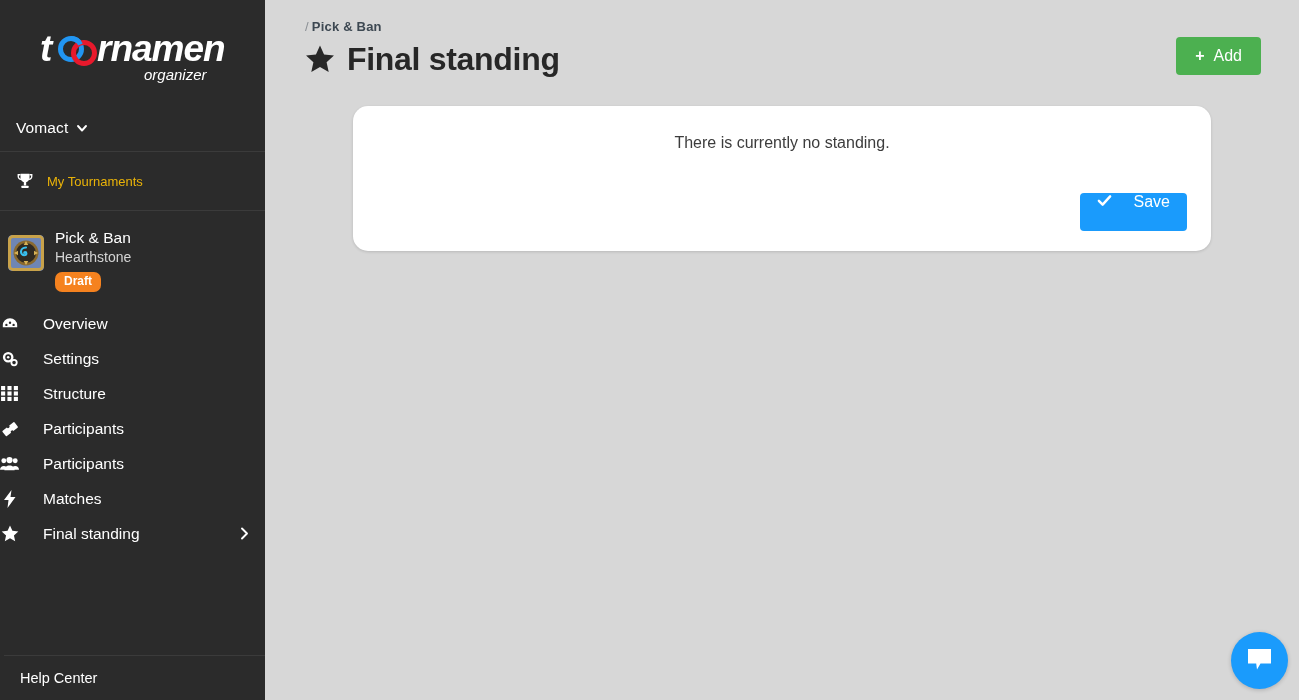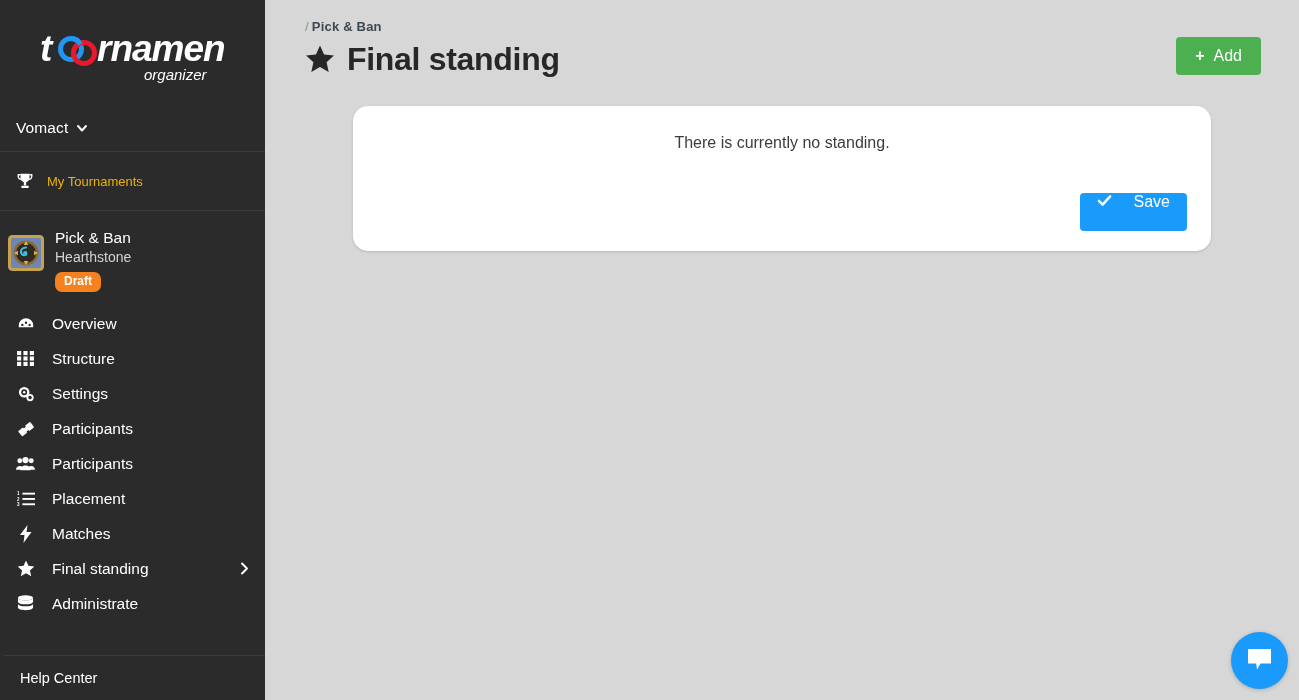--- a/index.html
+++ b/index.html
@@ -72,22 +72,22 @@
     border-radius: 7px;
     margin-top: 5px;
     align-self: flex-start;
     line-height: 13px;
   }
 
   .nav-list { padding-top: 2px; }
   .nav-item {
     height: 35px;
     display: flex; align-items: center;
-    padding-left: 16px; padding-right: 16px;
-    gap: 17px;
+    padding-right: 16px;
+    gap: 24px;
     cursor: pointer;
     position: relative;
   }
   .nav-item .ic {
     width: 19px; height: 19px;
     display: flex; align-items: center; justify-content: center;
     flex: 0 0 19px;
   }
   .nav-item .lbl { font-size: 15.5px; color: #ffffff; white-space: nowrap; }
   .nav-item .chev-right { margin-left: auto; width: 9px; height: 13px; }
@@ -240,20 +240,31 @@
       <div class="nav-item">
         <span class="ic">
           <svg width="18" height="18" viewBox="0 0 20 20">
             <path d="M10 3.5a8 8 0 0 0-8 8v2.2h16v-2.2a8 8 0 0 0-8-8z" fill="#ffffff"></path>
             <circle cx="6" cy="11" r="1.3" fill="#2b2b2b"></circle>
             <circle cx="10" cy="8.6" r="1.3" fill="#2b2b2b"></circle>
             <circle cx="14" cy="11" r="1.3" fill="#2b2b2b"></circle>
           </svg>
         </span>
         <span class="lbl">Overview</span>
+      </div>
+
+      <div class="nav-item">
+        <span class="ic">
+          <svg width="18" height="18" viewBox="0 0 20 20">
+            <circle cx="8" cy="8" r="4.6" fill="none" stroke="#ffffff" stroke-width="2.6"></circle>
+            <circle cx="8" cy="8" r="1.4" fill="#ffffff"></circle>
+            <circle cx="14.5" cy="14" r="3" fill="none" stroke="#ffffff" stroke-width="2"></circle>
+          </svg>
+        </span>
+        <span class="lbl">Settings</span>
       </div>
 
       <div class="nav-item">
         <span class="ic">
           <svg width="17" height="15" viewBox="0 0 18 16">
             <g fill="#ffffff">
               <rect x="0" y="0" width="4.4" height="4.4"></rect>
                 <rect x="6.8" y="0" width="4.4" height="4.4"></rect>
                 <rect x="13.6" y="0" width="4.4" height="4.4"></rect>
               <rect x="0" y="5.8" width="4.4" height="4.4"></rect>
@@ -264,31 +275,20 @@
                 <rect x="13.6" y="11.6" width="4.4" height="4.4"></rect>
             </g>
           </svg>
         </span>
         <span class="lbl">Structure</span>
       </div>
 
       <div class="nav-item">
         <span class="ic">
           <svg width="18" height="18" viewBox="0 0 20 20">
-            <circle cx="8" cy="8" r="4.6" fill="none" stroke="#ffffff" stroke-width="2.6"></circle>
-            <circle cx="8" cy="8" r="1.4" fill="#ffffff"></circle>
-            <circle cx="14.5" cy="14" r="3" fill="none" stroke="#ffffff" stroke-width="2"></circle>
-          </svg>
-        </span>
-        <span class="lbl">Settings</span>
-      </div>
-
-      <div class="nav-item">
-        <span class="ic">
-          <svg width="18" height="18" viewBox="0 0 20 20">
             <g transform="rotate(-38 10 10)">
               <rect x="1.5" y="6.5" width="17" height="7.5" rx="1" fill="#ffffff"></rect>
               <circle cx="10" cy="6.5" r="1.7" fill="#2b2b2b"></circle>
               <circle cx="10" cy="14" r="1.7" fill="#2b2b2b"></circle>
             </g>
           </svg>
         </span>
         <span class="lbl">Participants</span>
       </div>
 
@@ -299,37 +299,20 @@
             <circle cx="16" cy="4.5" r="2.6" fill="#ffffff"></circle>
             <circle cx="10" cy="3.8" r="3.3" fill="#ffffff"></circle>
             <path d="M0 14c0-2.6 1.8-4 4-4s4 1.4 4 4z" fill="#ffffff"></path>
             <path d="M12 14c0-2.6 1.8-4 4-4s4 1.4 4 4z" fill="#ffffff"></path>
             <path d="M4.6 14.5c0-3 2.4-4.8 5.4-4.8s5.4 1.8 5.4 4.8z" fill="#ffffff"></path>
           </svg>
         </span>
         <span class="lbl">Participants</span>
       </div>
 
-      <div class="nav-item">
-        <span class="ic">
-          <svg width="18" height="16" viewBox="0 0 20 16">
-            <g fill="#ffffff">
-              <rect x="6" y="1" width="14" height="2.1"></rect>
-              <rect x="6" y="6.9" width="14" height="2.1"></rect>
-              <rect x="6" y="12.8" width="14" height="2.1"></rect>
-            </g>
-            <g fill="#ffffff" font-family="Liberation Sans, sans-serif" font-size="5" font-weight="bold">
-              <text x="0" y="4">1</text>
-                <text x="0" y="10">2</text>
-                <text x="0" y="16">3</text>
-            </g>
-          </svg>
-        </span>
-        <span class="lbl">Placement</span>
-      </div>
 
       <div class="nav-item">
         <span class="ic">
           <svg width="12" height="18" viewBox="0 0 12 18">
             <path d="M7.5 0 L0 10 H4.5 L3.5 18 L11.5 7 H6.5 Z" fill="#ffffff"></path>
           </svg>
         </span>
         <span class="lbl">Matches</span>
       </div>
 
@@ -339,32 +322,20 @@
             <path d="M10 0.5 L12.7 6.5 L19.3 7.2 L14.4 11.6 L15.8 18.2 L10 14.9 L4.2 18.2 L5.6 11.6 L0.7 7.2 L7.3 6.5 Z" fill="#ffffff"></path>
           </svg>
         </span>
         <span class="lbl">Final standing</span>
         <svg class="chev-right" viewBox="0 0 9 13">
           <path d="M2 1.5 L7 6.5 L2 11.5" fill="none" stroke="#ffffff" stroke-width="1.9" stroke-linecap="round" stroke-linejoin="round"></path>
         </svg>
       </div>
 
 
-      <div class="nav-item">
-        <span class="ic">
-          <svg width="17" height="18" viewBox="0 0 18 19">
-            <g fill="#ffffff">
-              <ellipse cx="9" cy="3" rx="8" ry="2.8"></ellipse>
-              <path d="M1 3v4c0 1.6 3.6 2.8 8 2.8s8-1.2 8-2.8V3c0 1.6-3.6 2.8-8 2.8S1 4.6 1 3z"></path>
-              <path d="M1 9.2v4c0 1.6 3.6 2.8 8 2.8s8-1.2 8-2.8v-4c0 1.6-3.6 2.8-8 2.8s-8-1.2-8-2.8z"></path>
-            </g>
-          </svg>
-        </span>
-        <span class="lbl">Administrate</span>
-      </div>
 
     </nav>
 
     <div class="sidebar-footer">
       <div class="divider"></div>
       <div class="help-center">Help Center</div>
     </div>
 
   </aside>
 

